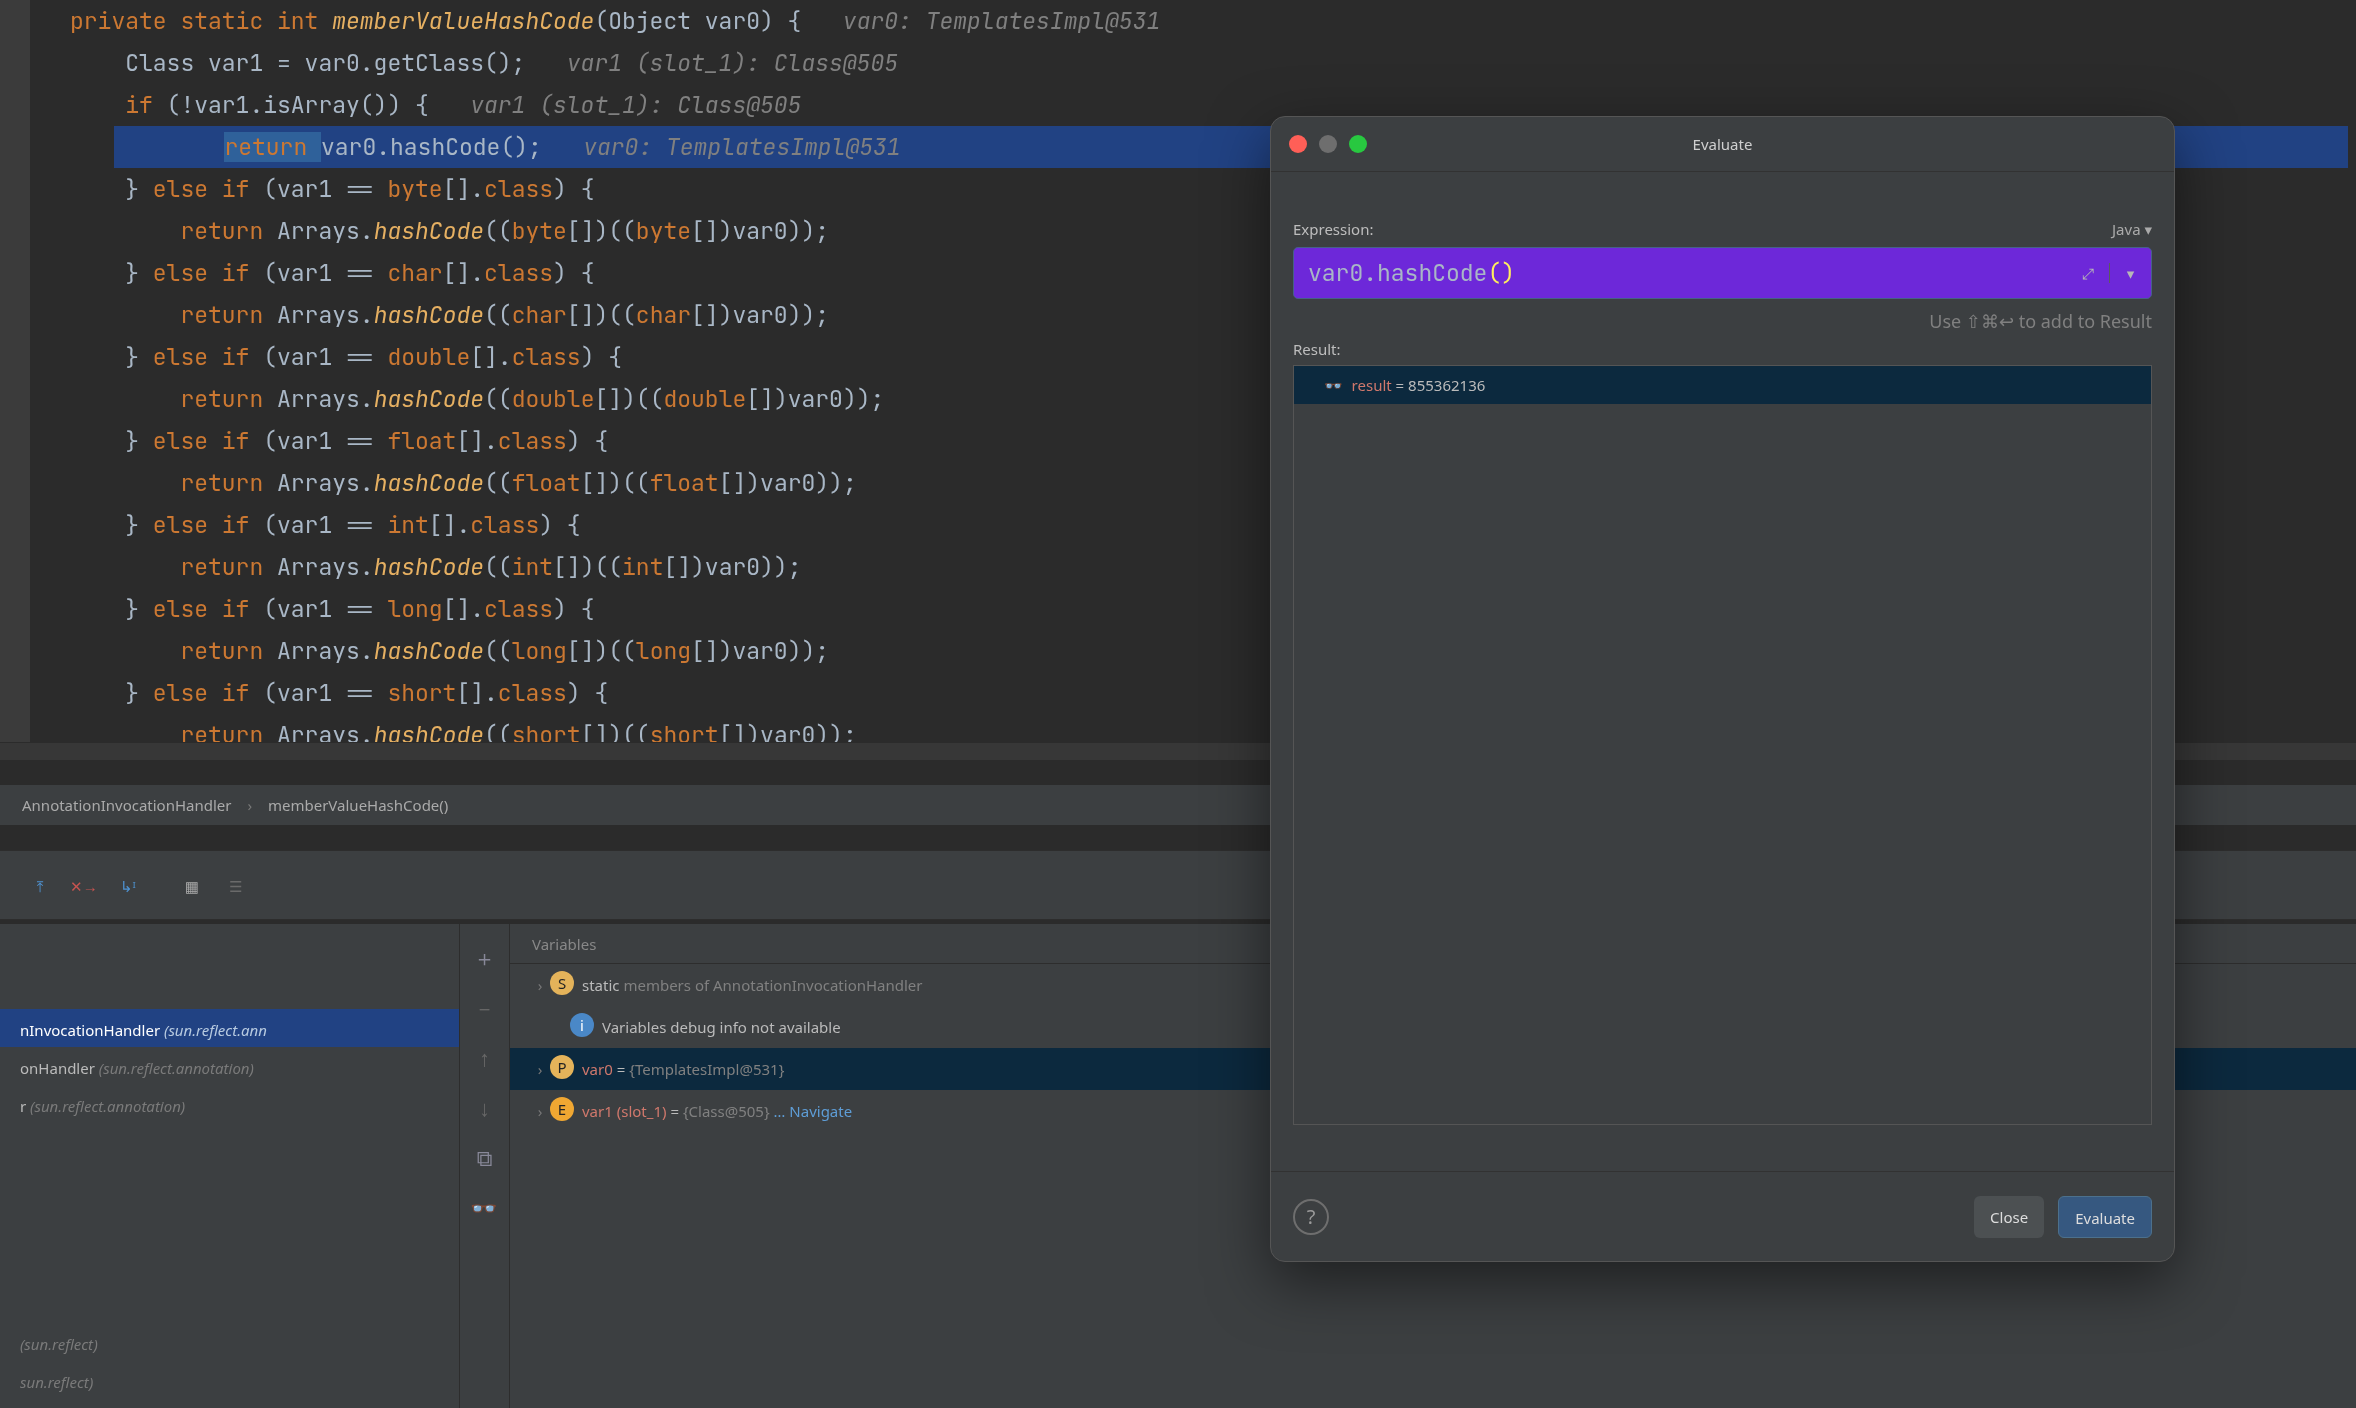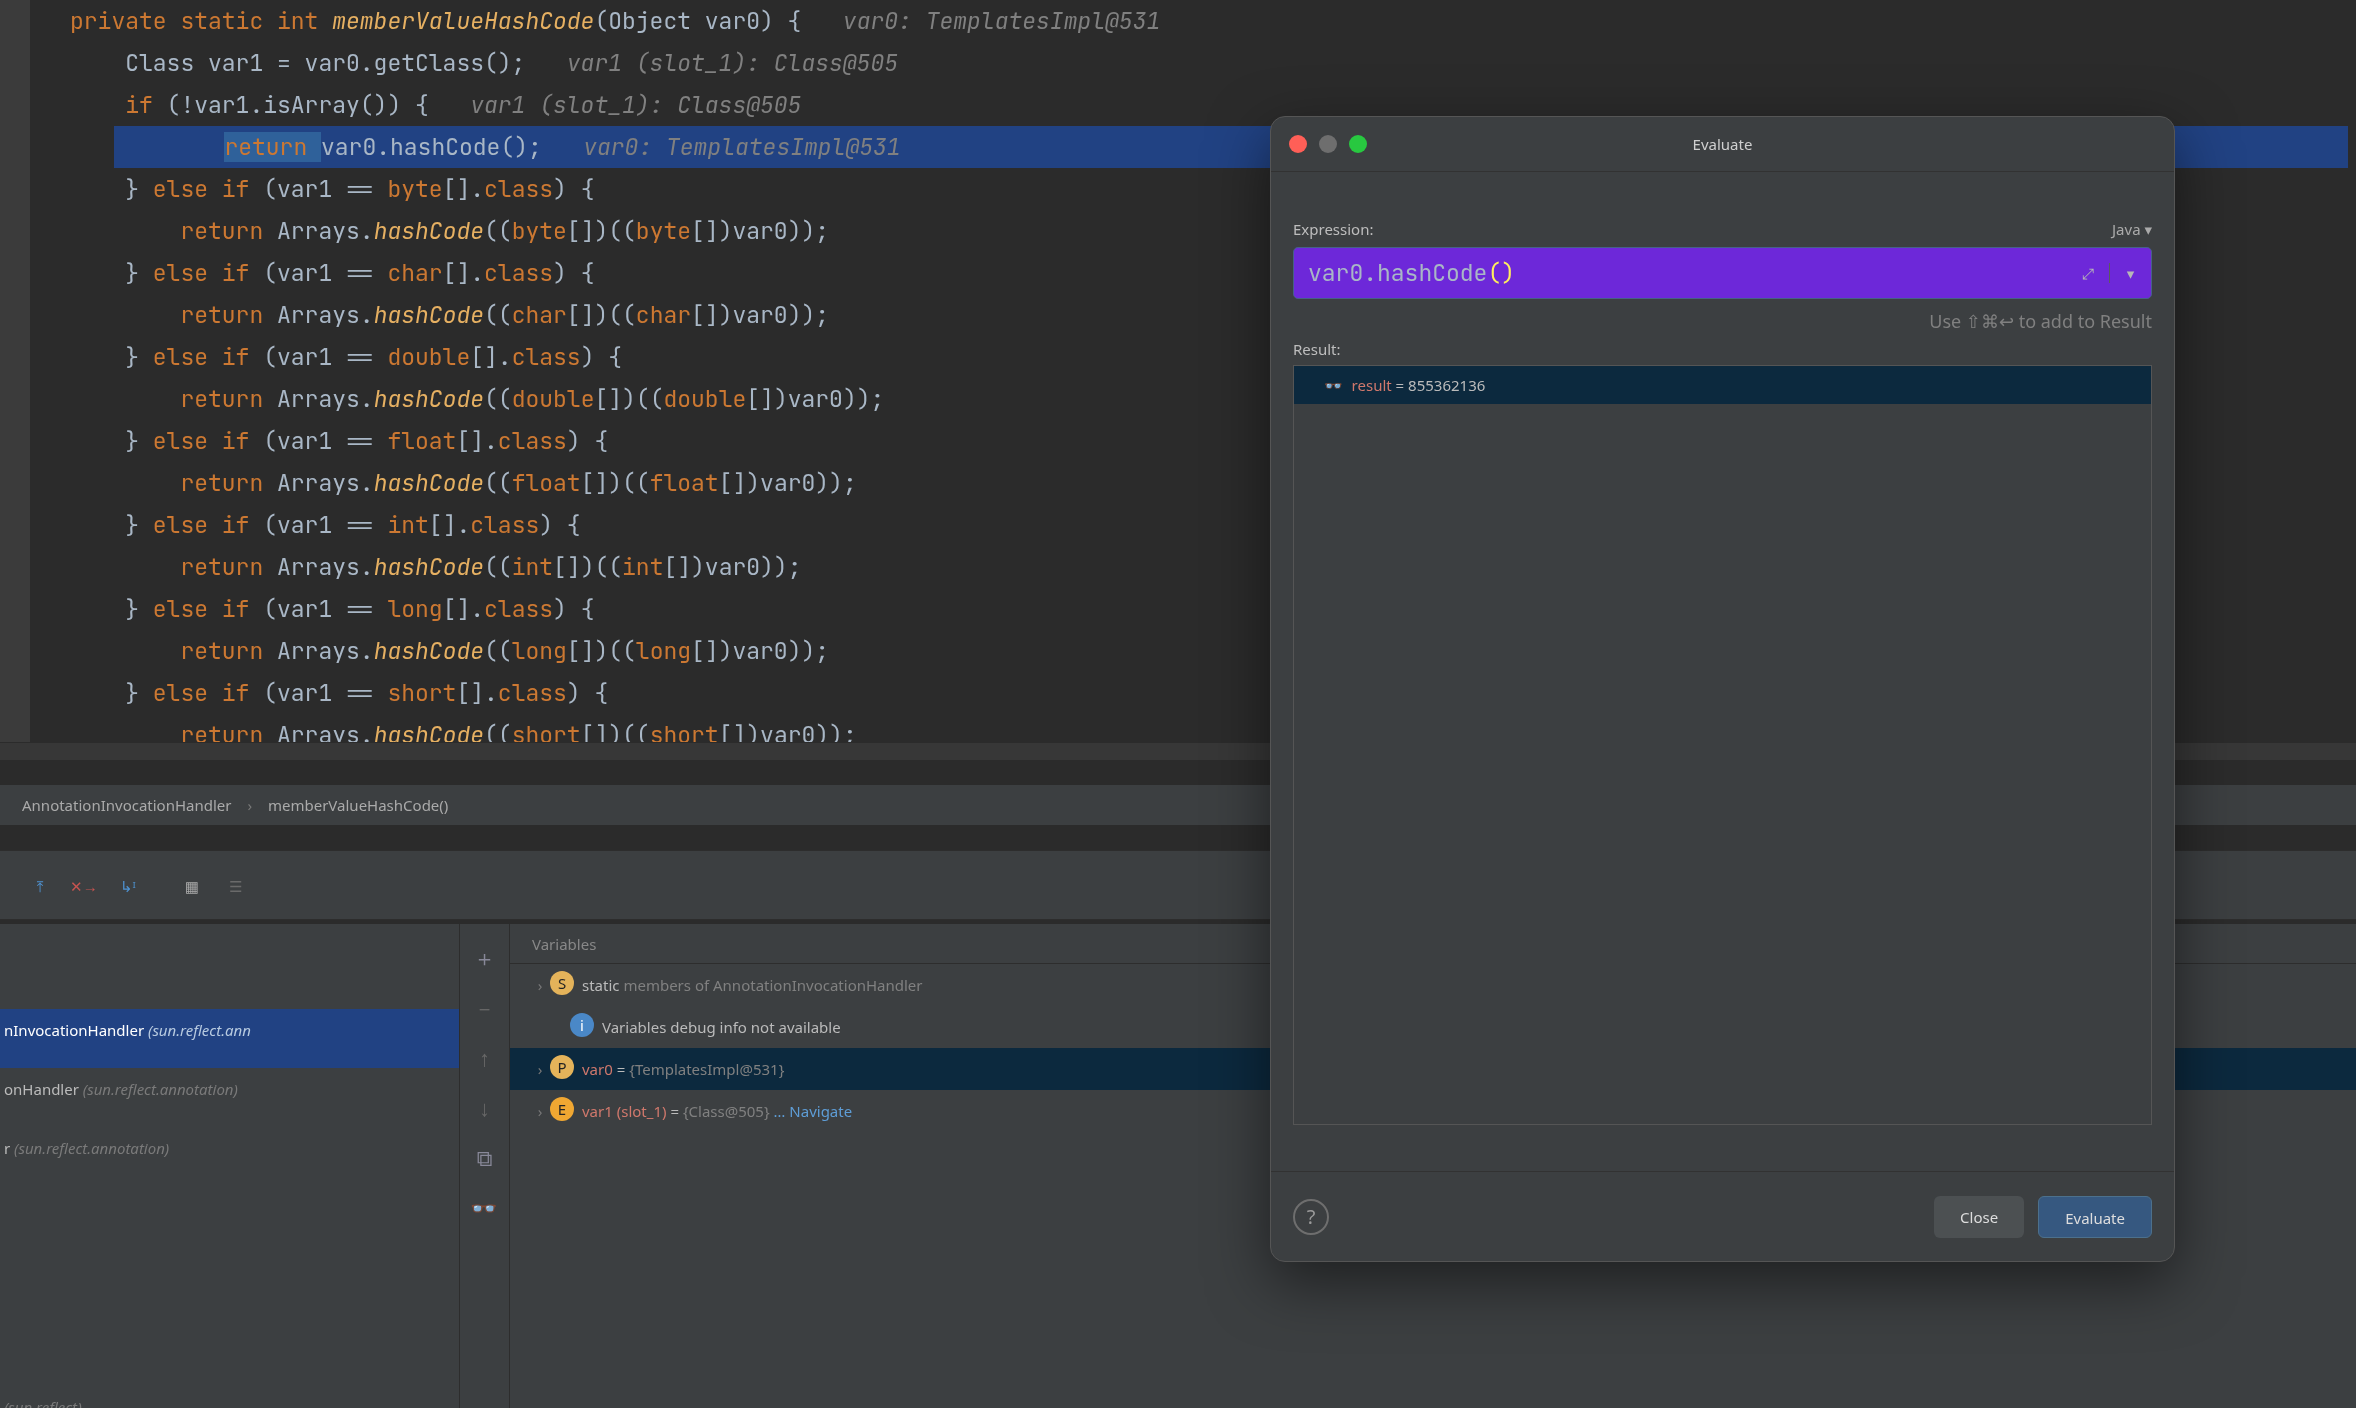--- a/index.html
+++ b/index.html
@@ -52,21 +52,21 @@
   .breadcrumb { position:absolute; left:0; top:785px; right:0; height:40px; background:#3c3f41; color:#aaa; line-height:40px; padding-left:22px; }
   .breadcrumb .sep { color:#787878; margin:0 12px; }
   
   .debug-toolbar { position:absolute; left:0; top:850px; right:0; height:70px; background:#3c3f41; border-top:1px solid #2d2d2d;border-bottom:1px solid #2d2d2d; padding-left:20px; line-height:70px; }
   .debug-toolbar .icn { display:inline-block; width:40px; text-align:center; color:#aaa;}
   .debug-toolbar .icn.red{color:#c75450;}
   .debug-toolbar .icn.blue{color:#4e92d1;}
   
   .debug-panel { position:absolute; left:0; top:924px; bottom:0; right:0; display:flex; background:#3c3f41; }
   .frames      { width:460px; border-right:1px solid #2d2d2d; overflow:hidden; padding-top:85px;}
-  .frame-row { height:59px; line-height:42px; padding-left:4px; white-space:nowrap; overflow:hidden; color:#bbb;}
+  .frame-row { height:38px; line-height:42px; padding-left:20px; white-space:nowrap; overflow:hidden; color:#bbb;}
   .frame-row.sel { background:#214283; color:#fff; }
   .frame-row .dim { color:#7a7a7a; font-style:italic; }
   .frame-row.sel .dim { color:#b7cae0; font-style:italic;}
   .frame-spacer{height:200px;}
   
   .var-area { flex:1; display:flex; }
   .var-tools { width:50px; border-right:1px solid #2d2d2d; padding-top:8px; text-align:center; color:#889; }
   .var-tools div { height:50px; line-height:50px; font-size:22px; }
   .var-tree { flex:1; }
   .var-head { height:40px; line-height:40px; border-bottom:1px solid #2d2d2d; padding-left:22px; color:#888; }
@@ -98,21 +98,21 @@
   .dlg .expr .chev{ width:42px;text-align:center; color:#b7b7b7; border-left:1px solid #595c5d;}
   .dlg .hintline{ text-align:right; color:#808080; padding-top:10px; font-size:18px;}
   .dlg .reslabel{ color:#bdbdbd; margin-top:6px; margin-bottom:6px;}
   .dlg .resbox { border:1px solid #555; height:760px; background:#3c3f41;}
   .result-row { background:#0c293e; height:38px; line-height:38px; padding-left:30px; color:#bbb;}
   .result-row .inf{ color:#888; margin-right:5px;}
   .result-row .name{ color:#d0786c;} .result-row .val{color:#bbb;}
   .dlg-foot { position:absolute; left:0; right:0; bottom:0; height:90px; border-top:1px solid #323232; display:flex; align-items:center; padding:0 22px;}
   .dlg-foot .help{width:36px;height:36px;border-radius:18px;border:2px solid #6e6e6e;color:#9a9a9a;text-align:center;line-height:32px;font-size:20px;}
   .dlg-foot .spacer{flex:1;}
-  .btn { height:42px;padding:0 26px;border-radius:6px;line-height:42px;color:#ddd;margin-left:14px;}
+  .btn { height:42px;padding:0 16px;border-radius:6px;line-height:42px;color:#ddd;margin-left:14px;}
   .btn.norm{background:#4c5052;}
   .btn.prim{background:#365880;border:1px solid #4c708c;}
   .parenY{color:#ffef5c;}
 </style>
 </head>
 <body>
 
 <div class="editor">
   <div class="gutter"></div>
   <div class="code mono" id="code-body">

